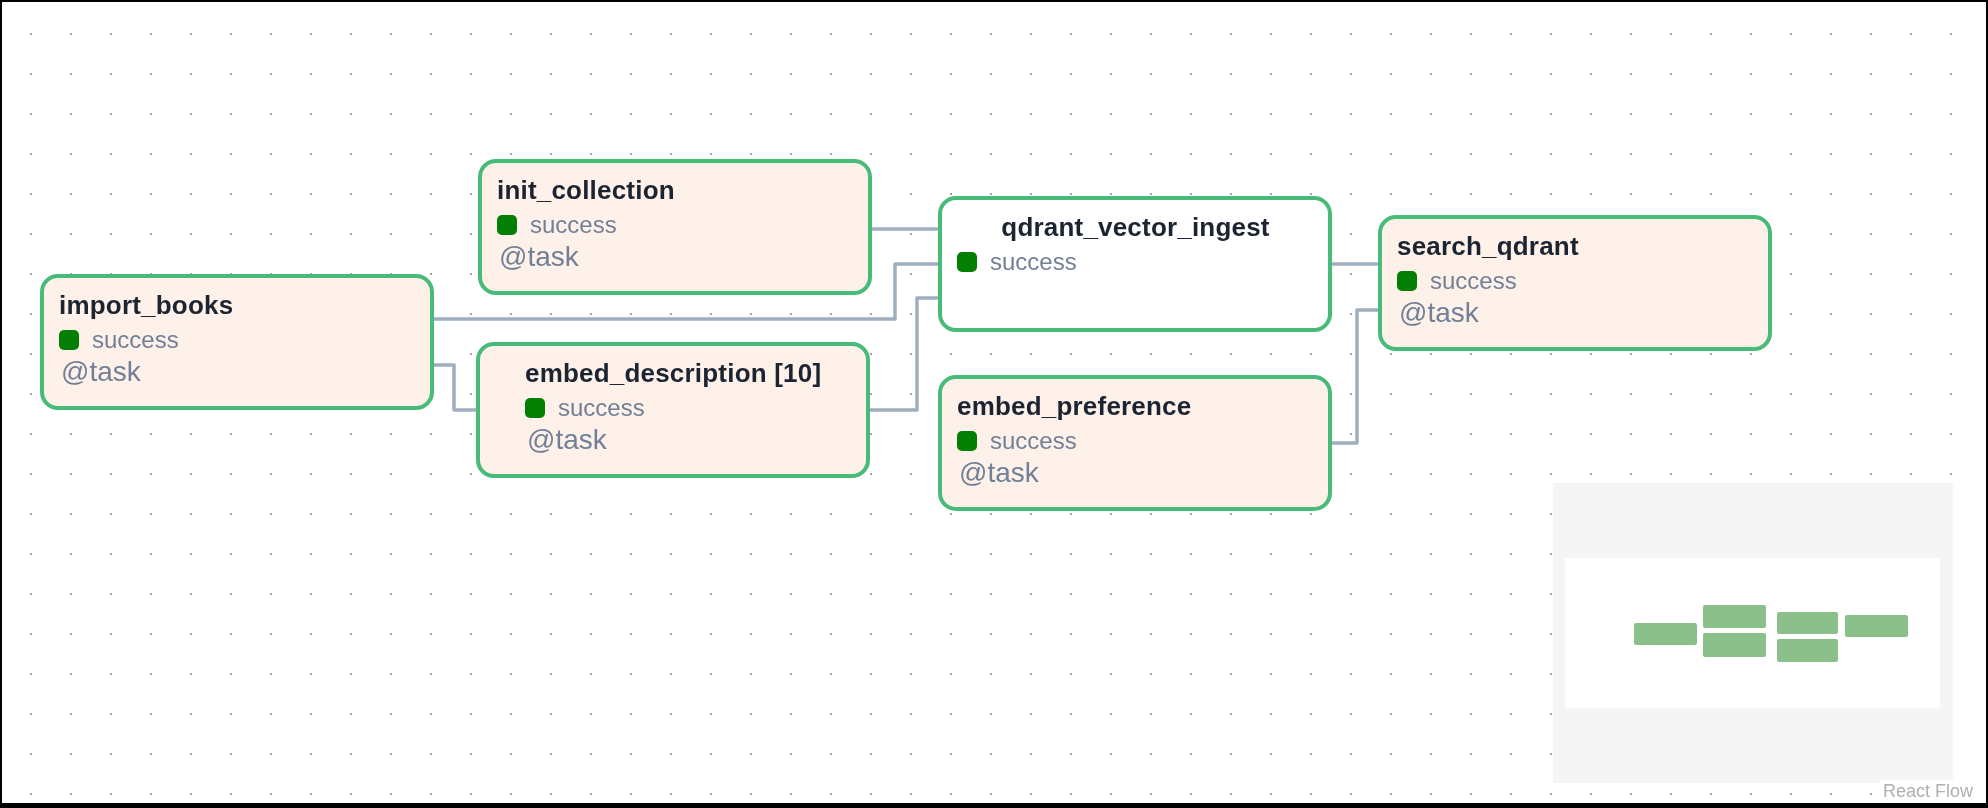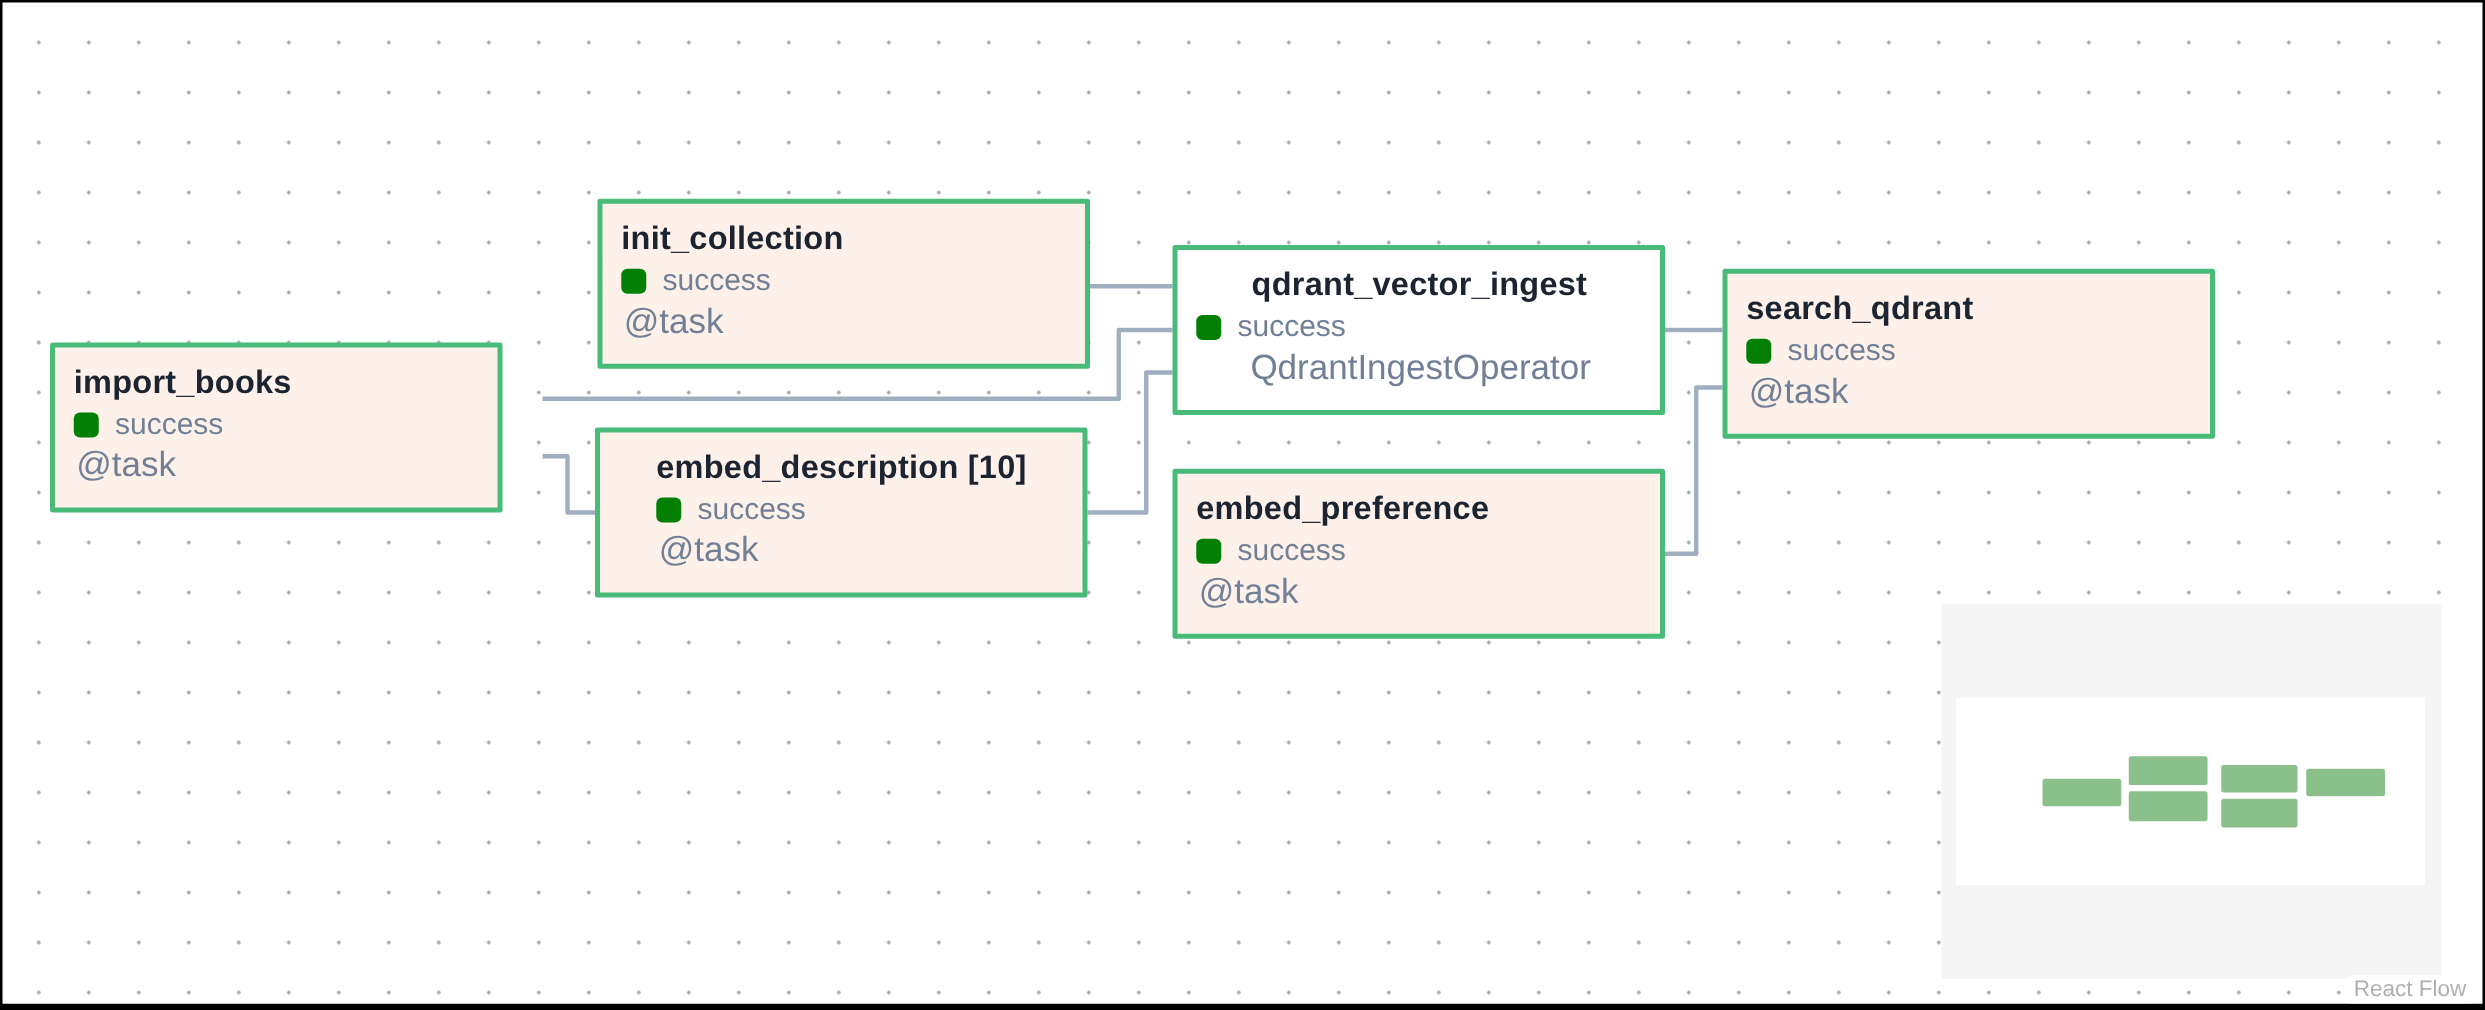--- a/index.html
+++ b/index.html
@@ -31,21 +31,21 @@
     stroke-width: 3.5;
     stroke-linejoin: round;
     stroke-linecap: butt;
   }
 
   .node {
     position: absolute;
     width: 394px;
     height: 136px;
     border: 4px solid #48bb78;
-    border-radius: 2px;
+    border-radius: 18px;
     padding: 10px 14px 10px 15px;
     cursor: pointer;
   }
   .node-title {
     font-size: 26px;
     font-weight: bold;
     color: #1b2430;
     line-height: 34px;
     letter-spacing: 0.2px;
     white-space: nowrap;
@@ -111,21 +111,21 @@
   <svg class="edges-layer" viewBox="0 0 1988 808" xmlns="http://www.w3.org/2000/svg">
       <polyline points="870,227 936,227" stroke="#a0aec0"></polyline>
       <polyline points="432,317 893,317 893,262 936,262" stroke="#a0aec0"></polyline>
       <polyline points="432,363 452,363 452,408 474,408" stroke="#a0aec0"></polyline>
       <polyline points="868,408 915,408 915,296 936,296" stroke="#a0aec0"></polyline>
       <polyline points="1330,262 1376,262" stroke="#a0aec0"></polyline>
       <polyline points="1330,441 1355,441 1355,308 1376,308" stroke="#a0aec0"></polyline>
     </svg>
 
   <div id="nodes-layer">
-      <div class="node" style="left: 38px; top: 272px; width: 362px; height: 136px; background: rgb(253, 241, 234); border-color: rgb(72, 187, 120);">
+      <div class="node" style="left: 38px; top: 272px; width: 394px; height: 136px; background: rgb(253, 241, 234); border-color: rgb(72, 187, 120);">
     <div class="node-title">import_books</div>
     <div class="status-row">
       <span class="status-square" style="background: rgb(3, 128, 3);"></span>
       <span class="status-text">success</span>
     </div>
     <div class="node-op">@task</div>
   </div>
       <div class="node" style="left: 476px; top: 157px; width: 394px; height: 136px; background: rgb(253, 241, 234); border-color: rgb(72, 187, 120);">
     <div class="node-title">init_collection</div>
     <div class="status-row">
@@ -141,21 +141,20 @@
       <span class="status-text">success</span>
     </div>
     <div class="node-op">@task</div>
   </div>
       <div class="node" style="left: 936px; top: 194px; width: 394px; height: 136px; background: rgb(255, 255, 255); border-color: rgb(72, 187, 120); text-align: center;">
     <div class="node-title">qdrant_vector_ingest</div>
     <div class="status-row">
       <span class="status-square" style="background: rgb(3, 128, 3);"></span>
       <span class="status-text">success</span>
     </div>
-    <div class="node-op">QdrantIngestOperator</div>
   </div>
       <div class="node" style="left: 936px; top: 373px; width: 394px; height: 136px; background: rgb(253, 241, 234); border-color: rgb(72, 187, 120);">
     <div class="node-title">embed_preference</div>
     <div class="status-row">
       <span class="status-square" style="background: rgb(3, 128, 3);"></span>
       <span class="status-text">success</span>
     </div>
     <div class="node-op">@task</div>
   </div>
       <div class="node" style="left: 1376px; top: 213px; width: 394px; height: 136px; background: rgb(253, 241, 234); border-color: rgb(72, 187, 120);">

